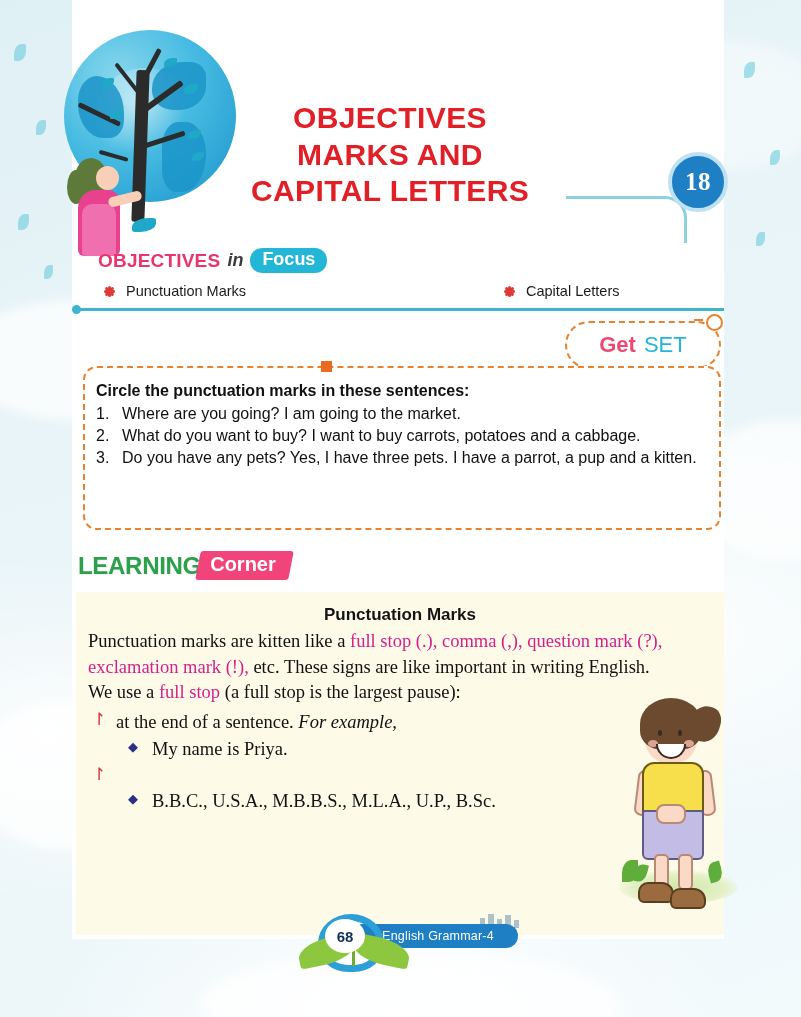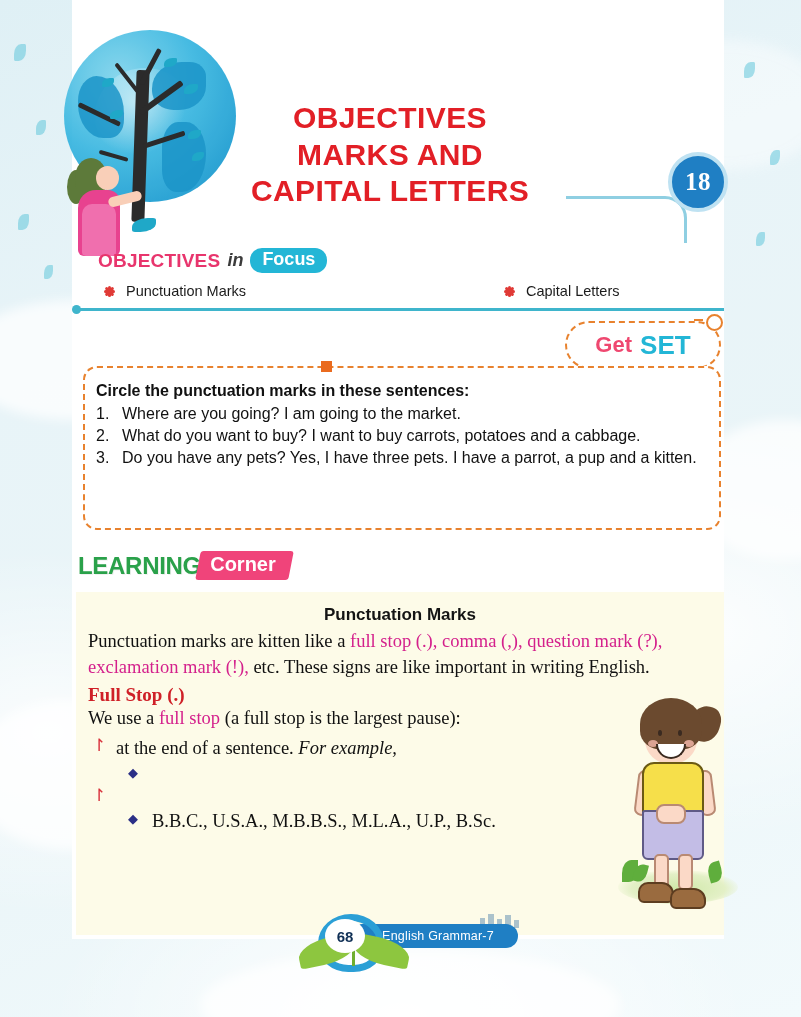--- a/index.html
+++ b/index.html
@@ -94,21 +94,21 @@
   .rule{position:absolute;left:78px;top:308px;width:646px;height:3px;background:#3fb5cc;}
   .rule-dot{position:absolute;left:72px;top:305px;width:9px;height:9px;border-radius:50%;background:#3fb5cc;}
 
   
   .getset{
     position:absolute;left:565px;top:321px;width:152px;height:44px;
     border:2px dashed #e8822e;border-radius:24px;background:#fff;
     display:flex;align-items:center;justify-content:center;gap:8px;
   }
   .gs-get{color:#ef4870;font-weight:800;font-size:22px;}
-  .gs-set{color:#23b6d6;font-weight:700;font-size:26px;}
+  .gs-set{color:#23b6d6;font-weight:400;font-size:22px;}
   .gs-ring{position:absolute;left:706px;top:314px;width:13px;height:13px;border:2px solid #e8822e;border-radius:50%;background:#fff;}
   .gs-tick{position:absolute;left:694px;top:319px;width:9px;height:2px;background:#e8822e;}
 
   
   .exbox{
     position:absolute;left:83px;top:366px;width:634px;height:160px;
     border:2px dashed #e8822e;border-radius:14px;background:#fff;
   }
   .ex-square{position:absolute;left:321px;top:361px;width:11px;height:11px;background:#ea6b1f;}
   .ex-inner{position:absolute;left:96px;top:382px;width:612px;color:#111;}
@@ -309,30 +309,30 @@
 
   <div class="lc">
     <span class="lc-learning">LEARNING</span>
     <span class="lc-banner"><span>Corner</span></span>
   </div>
 
   <div class="lcpanel">
     <div class="body-h">Punctuation Marks</div>
     <div class="para"><span>Punctuation marks are kitten like a </span><span class="mag">full stop (.), comma (,), question mark (?), exclamation mark (!),</span><span> etc. These signs are like important in writing English.</span></div>
 
-    <div class="red-h">Full Stop (.)</div>
     <div class="para"><span>We use a </span><span class="mag">full stop</span><span> (a full stop is the largest pause):</span></div>
 
     <ul class="bullets">
       <li class="b1">
         <span class="b1-mark">↾</span>
         <span><span>at the end of a sentence. </span><span class="ital">For example,</span></span>
       </li>
       <li class="b2">
         <span class="b2-mark">◆</span>
+        <span>My name is Priya.</span>
       </li>
       <li class="b1">
         <span class="b1-mark">↾</span>
       </li>
       <li class="b2">
         <span class="b2-mark">◆</span>
         <span>B.B.C., U.S.A., M.B.B.S., M.L.A., U.P., B.Sc.</span>
       </li>
     </ul>
   </div>
@@ -362,21 +362,21 @@
   </div>
 
   <div class="footer">
     <div class="f-city">
       <div class="f-b" style="left:2px;width:5px;height:10px;"></div>
       <div class="f-b" style="left:10px;width:6px;height:14px;"></div>
       <div class="f-b" style="left:19px;width:5px;height:9px;"></div>
       <div class="f-b" style="left:27px;width:6px;height:13px;"></div>
       <div class="f-b" style="left:36px;width:5px;height:8px;"></div>
     </div>
-    <div class="f-banner">English Grammar-7</div>
+    <div class="f-banner">English Grammar-4</div>
     <div class="f-ring"></div>
     <div class="f-stem"></div>
     <div class="f-leafL"></div>
     <div class="f-leafR"></div>
     <div class="f-circle">68</div>
   </div>
 
 </div>
 
 </body></html>

